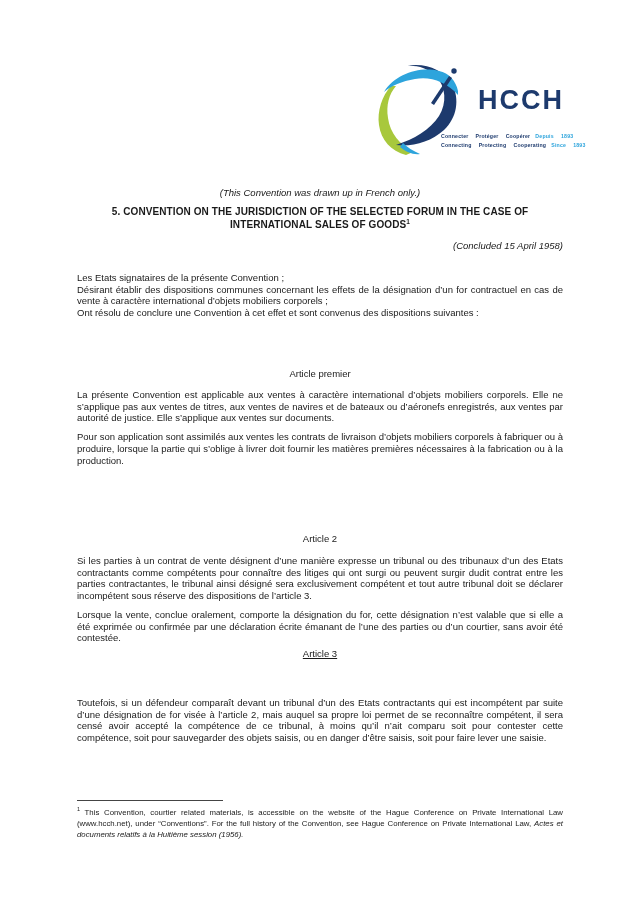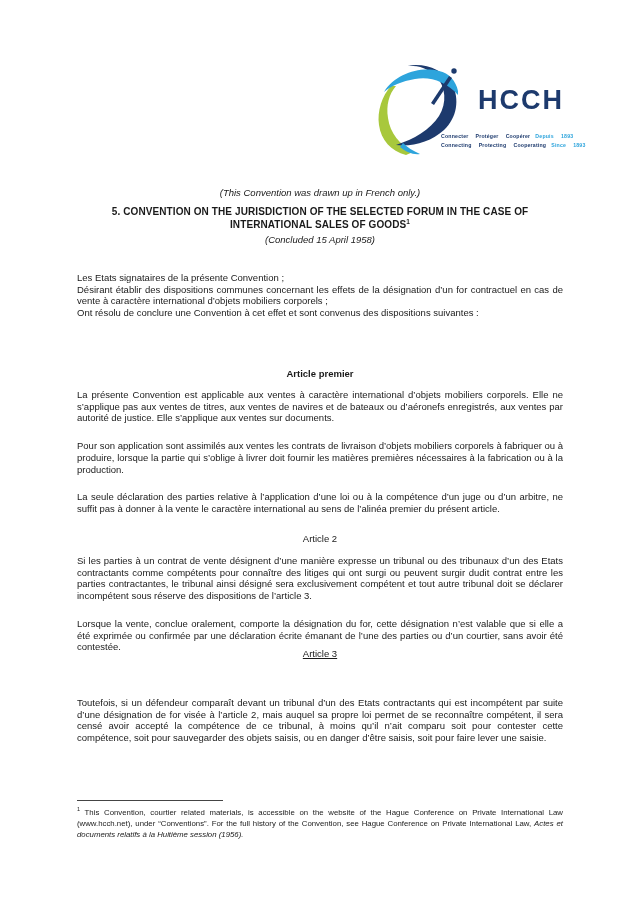--- a/index.html
+++ b/index.html
@@ -30,23 +30,23 @@
   .tl-line {
     font-size:5.2px; line-height:9px; letter-spacing:0.2px; word-spacing:5.5px;
     white-space:nowrap; color:var(--navy); font-weight:bold;
   }
   .tl-accent { color:var(--lightblue); margin-left:5px; }
 
   
   #title { top:205px; font-size:10px; font-weight:bold; line-height:13px; letter-spacing:0.1px; }
   #title sup { font-size:6.5px; vertical-align:super; line-height:0; }
   #lang-note { top:187px; }
-  #concluded { top:234px; }
+  #concluded { top:240px;text-align:right; }
   .bodytext p { text-align:justify; }
-  .bodytext p + p { margin-top:16px; }
+  .bodytext p + p { margin-top:7px; }
   #preamble { top:272px; }
   #preamble p + p { margin-top:0; }
   #art1-h { top:368px; }
   #art1-b { top:389px; }
   #art2-h { top:533px; }
   #art2-b { top:555px; }
   #art3-h { top:648px;text-decoration:underline; }
   #art3-b { top:697px; }
 
   
@@ -79,25 +79,24 @@
 <h1 id="title" class="block center"><span>5. CONVENTION ON THE JURISDICTION OF THE SELECTED FORUM IN THE CASE OF INTERNATIONAL SALES OF GOODS</span><sup>1</sup></h1>
 
 <p id="concluded" class="block center italic">(Concluded 15 April 1958)</p>
 
 <section id="preamble" class="block bodytext">
   <p>Les Etats signataires de la présente Convention ;</p>
   <p>Désirant établir des dispositions communes concernant les effets de la désignation d’un for contractuel en cas de vente à caractère international d’objets mobiliers corporels ;</p>
   <p>Ont résolu de conclure une Convention à cet effet et sont convenus des dispositions suivantes :</p>
 </section>
 
-<h2 id="art1-h" class="block center" style="font-weight:bold;font-size:9.5px;">Article premier</h2>
+<h2 id="art1-h" class="block center" style="font-weight:normal;font-size:9.5px;">Article premier</h2>
 <section id="art1-b" class="block bodytext">
   <p>La présente Convention est applicable aux ventes à caractère international d’objets mobiliers corporels. Elle ne s’applique pas aux ventes de titres, aux ventes de navires et de bateaux ou d’aéronefs enregistrés, aux ventes par autorité de justice. Elle s’applique aux ventes sur documents.</p>
   <p>Pour son application sont assimilés aux ventes les contrats de livraison d’objets mobiliers corporels à fabriquer ou à produire, lorsque la partie qui s’oblige à livrer doit fournir les matières premières nécessaires à la fabrication ou à la production.</p>
-  <p>La seule déclaration des parties relative à l’application d’une loi ou à la compétence d’un juge ou d’un arbitre, ne suffit pas à donner à la vente le caractère international au sens de l’alinéa premier du présent article.</p>
 </section>
 
 <h2 id="art2-h" class="block center" style="font-weight:normal;font-size:9.5px;">Article 2</h2>
 <section id="art2-b" class="block bodytext">
   <p>Si les parties à un contrat de vente désignent d’une manière expresse un tribunal ou des tribunaux d’un des Etats contractants comme compétents pour connaître des litiges qui ont surgi ou peuvent surgir dudit contrat entre les parties contractantes, le tribunal ainsi désigné sera exclusivement compétent et tout autre tribunal doit se déclarer incompétent sous réserve des dispositions de l’article 3.</p>
   <p>Lorsque la vente, conclue oralement, comporte la désignation du for, cette désignation n’est valable que si elle a été exprimée ou confirmée par une déclaration écrite émanant de l’une des parties ou d’un courtier, sans avoir été contestée.</p>
 </section>
 
 <h2 id="art3-h" class="block center" style="font-weight:normal;font-size:9.5px;">Article 3</h2>
 <section id="art3-b" class="block bodytext">

